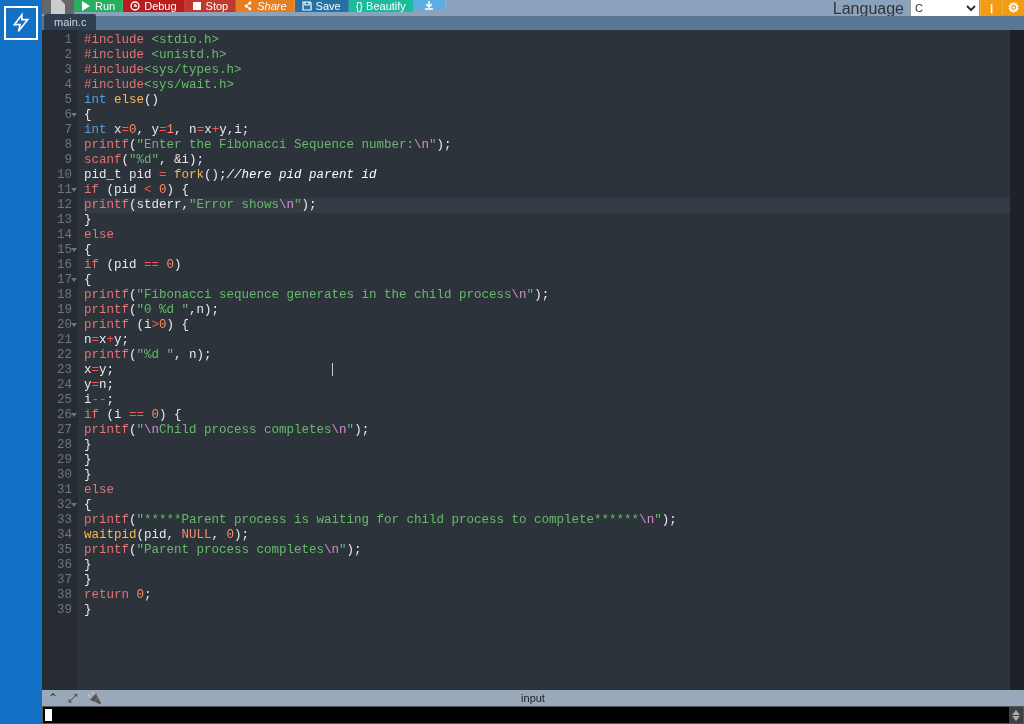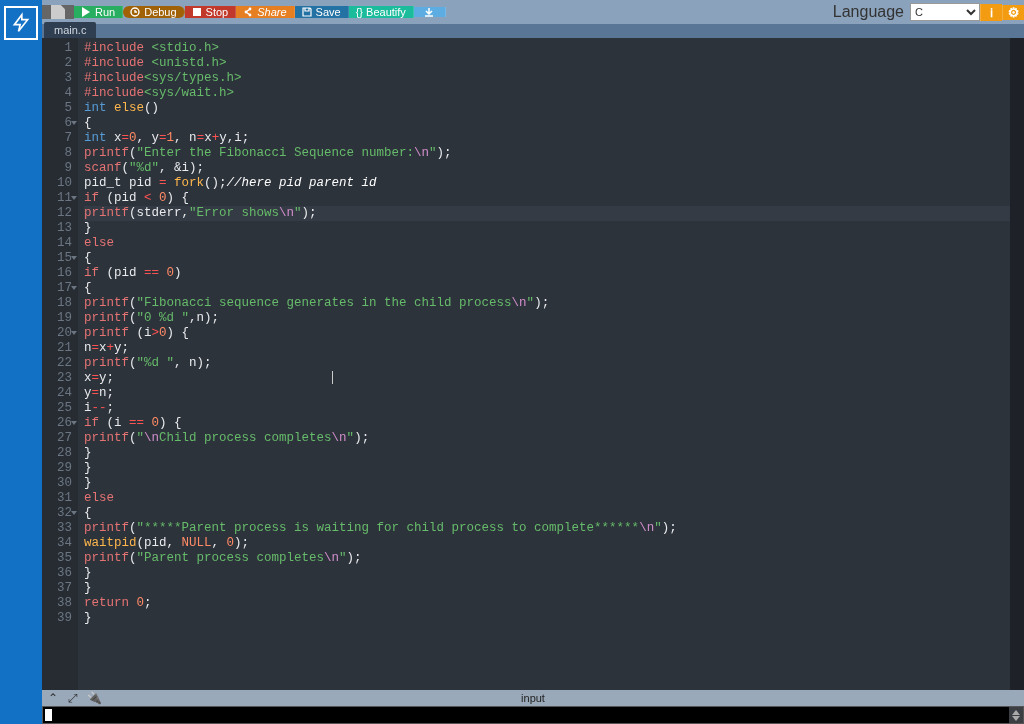--- a/index.html
+++ b/index.html
@@ -7,26 +7,26 @@
   body { display:flex; background:#ffffff; }
 
   
   .bolt-bar { width:42px; background:#1271c4; display:flex; flex-direction:column; align-items:center; padding-top:6px; }
   .bolt-box { width:34px; height:34px; border:2px solid #fff; display:flex; align-items:center; justify-content:center; }
   .bolt-box svg { width:20px; height:24px; }
 
   .main { flex:1; display:flex; flex-direction:column; min-width:0; }
 
   
-  .toolbar { height:24px; background:#8aa2bb; display:flex; align-items:center; font-size:11px; color:#fff; }
+  .toolbar { height:16px; background:#8aa2bb; display:flex; align-items:flex-start; font-size:11px; color:#fff; }
   .grey-btn { width:32px; background:#666; display:flex; align-items:center; justify-content:center; }
   .grey-btn .doc { width:14px; height:14px; background:#ccc; clip-path:polygon(0 0,70% 0,100% 30%,100% 100%,0 100%); }
   .tb-btn { display:flex; align-items:center; padding:0 7px; gap:4px; cursor:pointer; white-space:nowrap; border-right:1px solid rgba(255,255,255,0.15); }
   .tb-btn.run   { background:#27ae60; }
-  .tb-btn.debug { background:#a16207;border-radius:10px; }
+  .tb-btn.debug { background:#b91c1c; }
   .tb-btn.stop  { background:#c0392b; }
   .tb-btn.share { background:#e67e22;font-style:italic; }
   .tb-btn.save  { background:#2471a3; }
   .tb-btn.beaut { background:#1abc9c; }
   .tb-btn.dl    { background:#5dade2; width:32px; justify-content:center; }
   .ico { width:10px; height:10px; display:inline-block; }
   .tb-gap { flex:1; }
   .lang-label { color:#333; padding:0 6px; display:flex; align-items:center; font-size:16px; }
   .lang-select { height:18px; font-size:11px; background:#fff; color:#333; border:1px solid #999; align-self:center; min-width:70px; }
   .info-btn,.gear-btn { width:22px; background:#f39c12; display:flex; align-items:center; justify-content:center; color:#fff; font-weight:bold; font-size:12px; border-left:1px solid rgba(255,255,255,0.2);}

